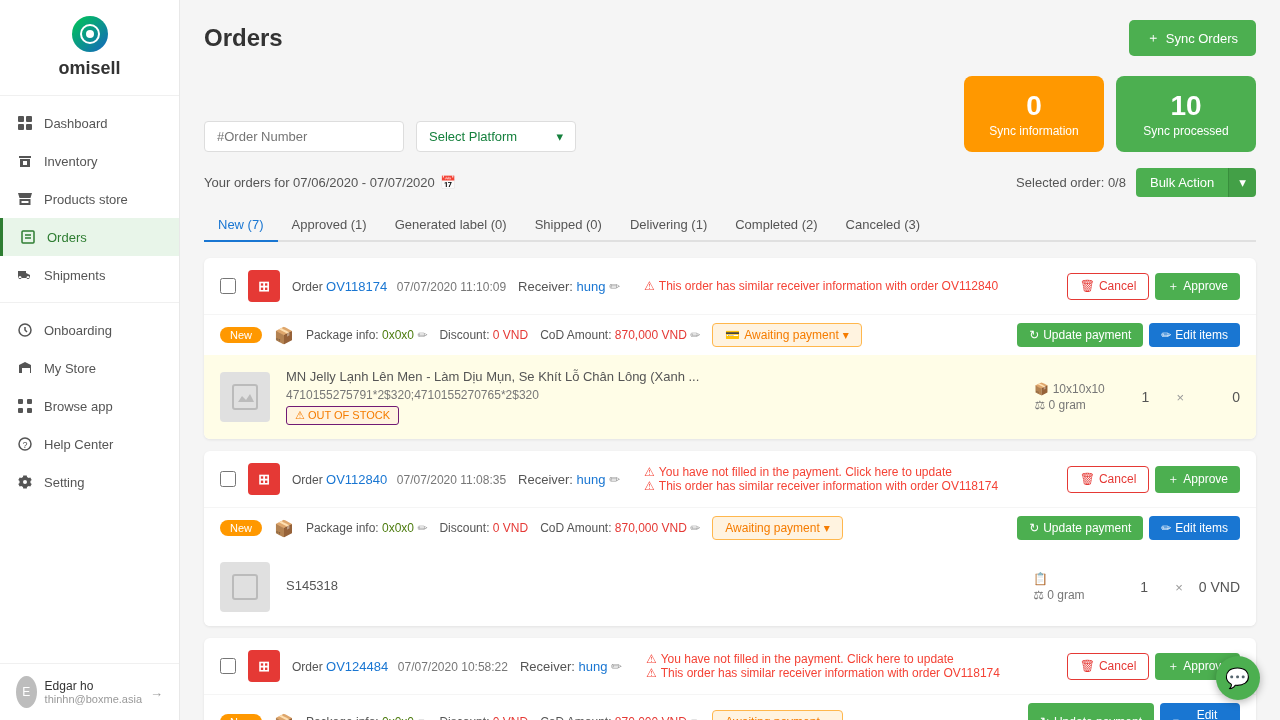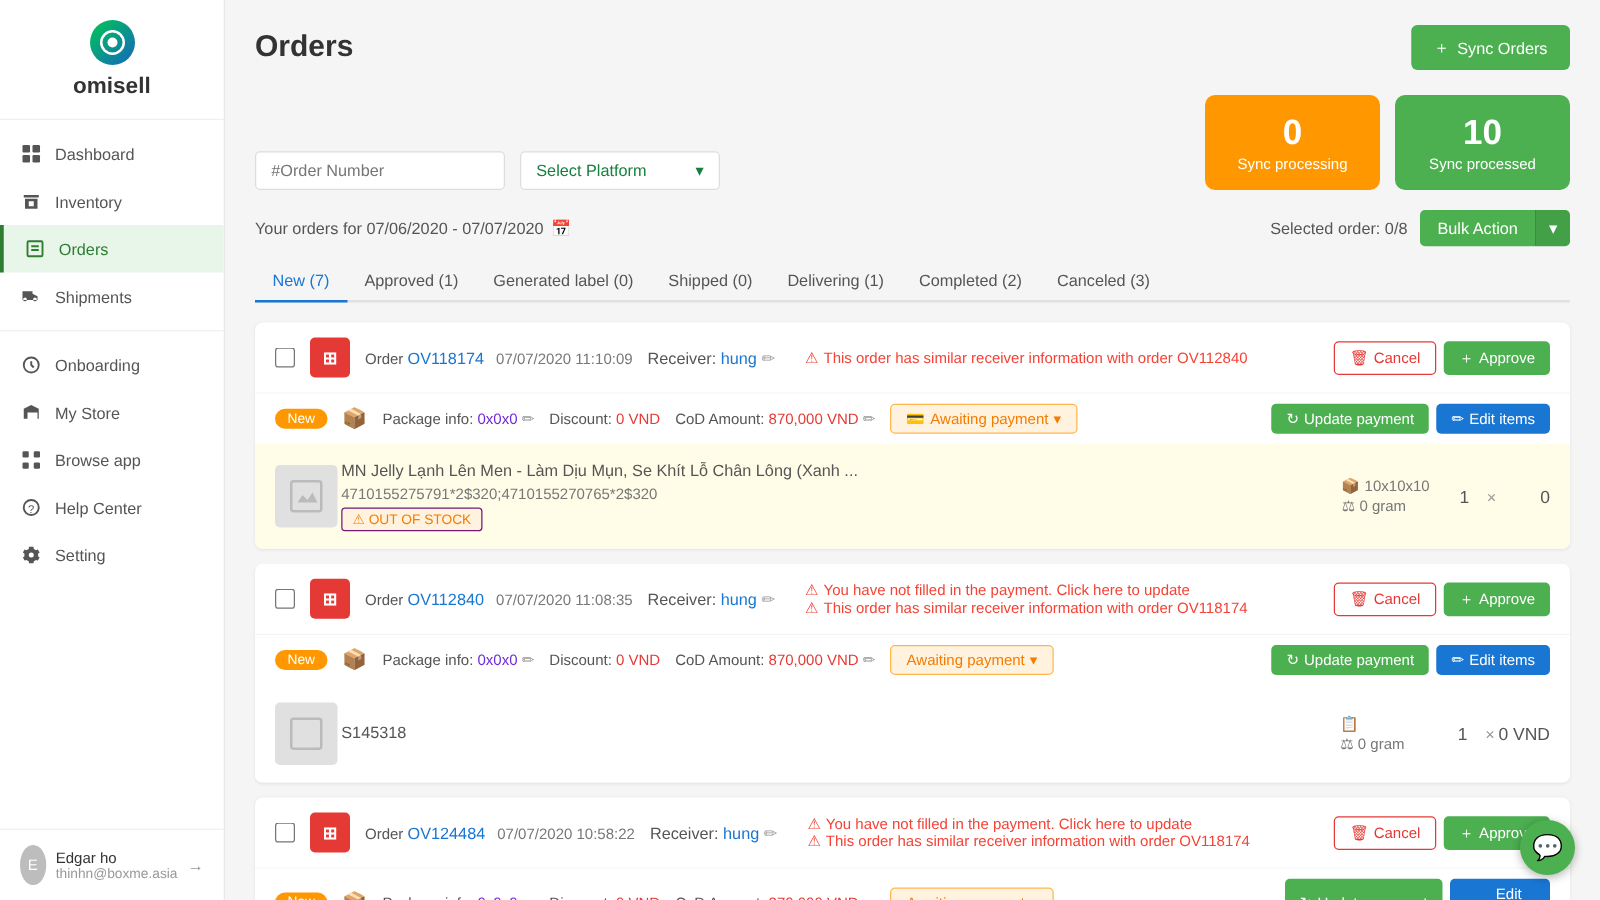--- a/index.html
+++ b/index.html
@@ -68,31 +68,31 @@
     .order-time { font-size: 12px; color: #777; margin-left: 6px; }
     .receiver-link { color: #1976d2; }
     .order-actions { display: flex; gap: 6px; margin-left: auto; }
     .btn-cancel { background: #fff; border: 1px solid #e53935; color: #e53935; padding: 5px 12px; border-radius: 4px; cursor: pointer; font-size: 12px; display: flex; align-items: center; gap: 4px; }
     .btn-approve { background: #4caf50; border: none; color: white; padding: 5px 12px; border-radius: 4px; cursor: pointer; font-size: 12px; display: flex; align-items: center; gap: 4px; }
 
     .order-subrow { display: flex; align-items: center; padding: 8px 16px; gap: 12px; background: white; }
     .badge-new { background: #ff9800; color: white; border-radius: 12px; padding: 2px 10px; font-size: 11px; font-weight: 500; }
     .package-icon { color: #777; font-size: 16px; }
     .package-info { font-size: 12px; color: #555; }
-    .package-link { color: #6d28d9; }
+    .package-link { color: #4d7c0f; }
     .discount-info { font-size: 12px; color: #555; }
     .amount-info { font-size: 12px; color: #555; }
     .amount-val { color: #e53935; font-weight: 500; }
     .payment-status { display: flex; align-items: center; }
     .awaiting-btn { background: #fff3e0; border: 1px solid #ffb74d; color: #f57c00; padding: 4px 12px; border-radius: 4px; font-size: 12px; cursor: pointer; display: flex; align-items: center; gap: 4px; }
     .sub-actions { margin-left: auto; display: flex; gap: 6px; }
     .btn-update-payment { background: #4caf50; color: white; border: none; padding: 5px 12px; border-radius: 4px; cursor: pointer; font-size: 12px; display: flex; align-items: center; gap: 4px; }
     .btn-edit-items { background: #1976d2; color: white; border: none; padding: 5px 12px; border-radius: 4px; cursor: pointer; font-size: 12px; display: flex; align-items: center; gap: 4px; }
 
-    .product-row { background: #fffde7; padding: 14px 16px; display: flex; align-items: center; gap: 3px; }
+    .product-row { background: #fffde7; padding: 14px 16px; display: flex; align-items: center; gap: 16px; }
     .product-img-placeholder { width: 50px; height: 50px; background: #e0e0e0; border-radius: 4px; display: flex; align-items: center; justify-content: center; }
     .product-info { flex: 1; }
     .product-name { font-size: 13px; color: #555; margin-bottom: 4px; }
     .product-sku { font-size: 12px; color: #777; }
     .out-of-stock-badge { background: #fff3e0; border: 1px solid #701a75; color: #f57c00; padding: 2px 8px; border-radius: 3px; font-size: 11px; display: inline-block; margin-top: 4px; }
     .product-dims { font-size: 12px; color: #777; display: flex; flex-direction: column; gap: 2px; min-width: 80px; }
     .product-qty { font-size: 14px; color: #555; min-width: 30px; text-align: center; }
     .product-x { color: #999; }
     .product-price { font-size: 14px; color: #555; min-width: 40px; text-align: right; }
 
@@ -133,20 +133,28 @@
       <span>Dashboard</span>
     </div>
     <div class="nav-item">
       <div class="nav-icon">
         <svg width="16" height="16" viewBox="0 0 16 16" fill="currentColor">
             <path d="M2 3h12v2H2zm1 3h10v8H3zm3 2v4h4V8H6z"></path>
           </svg>
       </div>
       <span>Inventory</span>
     </div>
+    <div class="nav-item">
+      <div class="nav-icon">
+        <svg width="16" height="16" viewBox="0 0 16 16" fill="currentColor">
+            <path d="M1 2h14l-1.5 5H2.5zm1.5 6h11v6H2.5zm2 2v2h7v-2z"></path>
+          </svg>
+      </div>
+      <span>Products store</span>
+    </div>
     <div class="nav-item active">
       <div class="nav-icon">
         <svg width="16" height="16" viewBox="0 0 16 16" fill="currentColor">
             <rect x="2" y="2" width="12" height="12" rx="1" fill="none" stroke="currentColor" stroke-width="1.5"></rect>
             <line x1="5" y1="6" x2="11" y2="6" stroke="currentColor" stroke-width="1.5"></line>
             <line x1="5" y1="9" x2="11" y2="9" stroke="currentColor" stroke-width="1.5"></line>
           </svg>
       </div>
       <span>Orders</span>
     </div>
@@ -233,21 +241,21 @@
         <input class="filter-input" placeholder="#Order Number" style="">
         <div class="select-platform">
           <span>Select Platform</span>
           <span style="margin-left:auto;">▾</span>
         </div>
       </div>
       <div style="flex:1;"></div>
       <div class="stats-cards">
         <div class="stat-card orange">
           <div class="stat-number">0</div>
-          <div class="stat-label">Sync processing</div>
+          <div class="stat-label">Sync information</div>
         </div>
         <div class="stat-card green">
           <div class="stat-number">10</div>
           <div class="stat-label">Sync processed</div>
         </div>
       </div>
     </div>
 
     <div class="order-controls">
       <div class="order-date">

